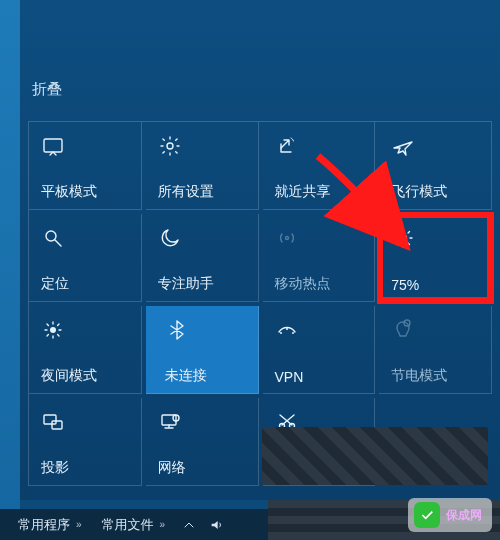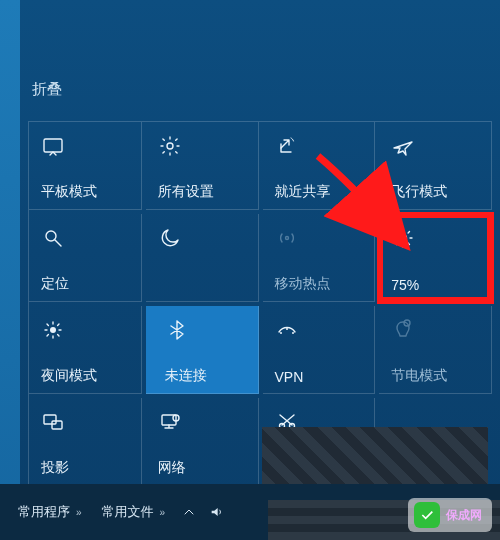--- a/index.html
+++ b/index.html
@@ -58,21 +58,21 @@
   .arrow {
     position: absolute;
     left: 290px; top: 148px;
     width: 110px; height: 110px;
     pointer-events: none;
   }
   .arrow svg { width: 100%; height: 100%; }
 
   
   .taskbar {
-    position: absolute; left: 0; right: 0; bottom: 0; height: 56px;
+    position: absolute; left: 0; right: 0; bottom: 0; height: 31px;
     background: #0c2a42;
     display: flex; align-items: center;
     color: #d7e6f2;
     font-size: 13px;
     padding-left: 8px;
   }
   .taskbar .group {
     display: flex; align-items: center; gap: 4px;
     padding: 0 10px; height: 100%;
   }
@@ -179,20 +179,21 @@
       </span>
       <span class="label">定位</span>
     </div>
 
     <div class="tile">
       <span class="icon">
         <svg viewBox="0 0 24 24">
             <path d="M20 14A8 8 0 1 1 10 4a6 6 0 0 0 10 10z"></path>
           </svg>
       </span>
+      <span class="label">专注助手</span>
     </div>
 
     <div class="tile dim">
       <span class="icon">
         <svg viewBox="0 0 24 24">
             <circle cx="12" cy="12" r="1.5"></circle>
             <path d="M7 8a7 7 0 0 0 0 8M17 8a7 7 0 0 1 0 8"></path>
           </svg>
       </span>
       <span class="label">移动热点</span>

